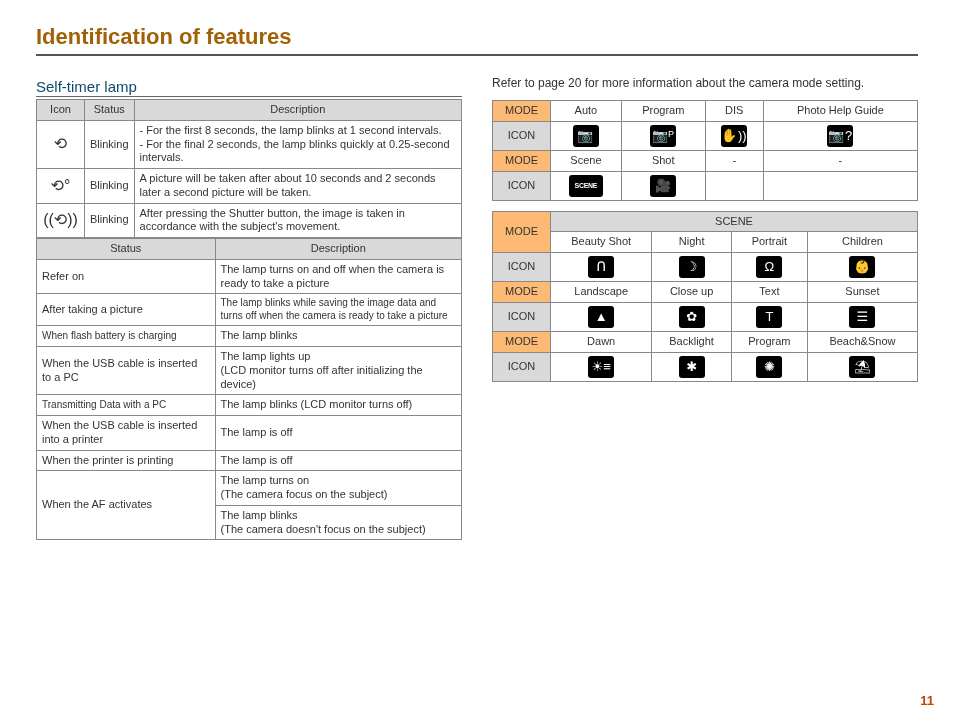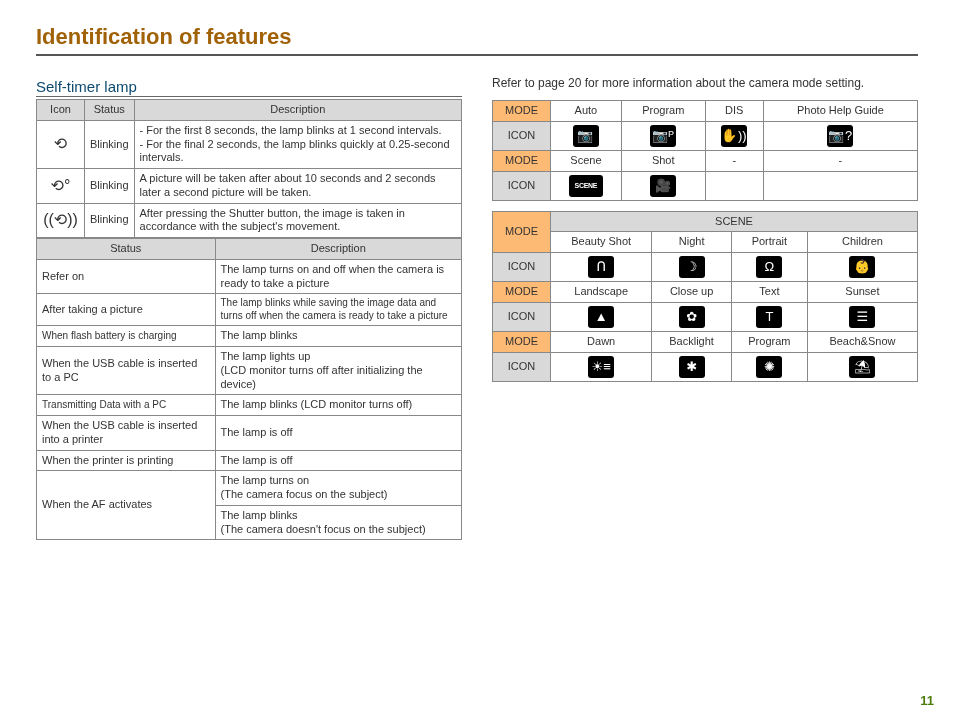--- a/index.html
+++ b/index.html
@@ -82,21 +82,21 @@
   .ref-text { font-size: 12px; margin: 4px 0 10px 0; }
   .mode-table td, .mode-table th { text-align: center; }
   .mode-label { background: #fdba74; width: 58px; }
   .icon-label { background: #d9d9d9; width: 58px; }
   .page-num {
     position: absolute;
     right: 20px;
     bottom: 12px;
     font-size: 13px;
     font-weight: bold;
-    color: #4d7c0f;
+    color: #c2410c;
   }
   .spacer { height: 10px; }
 </style>
 </head>
 <body>
 
 <h1>Identification of features</h1>
 <div class="title-rule"></div>
 
 <div class="columns">

